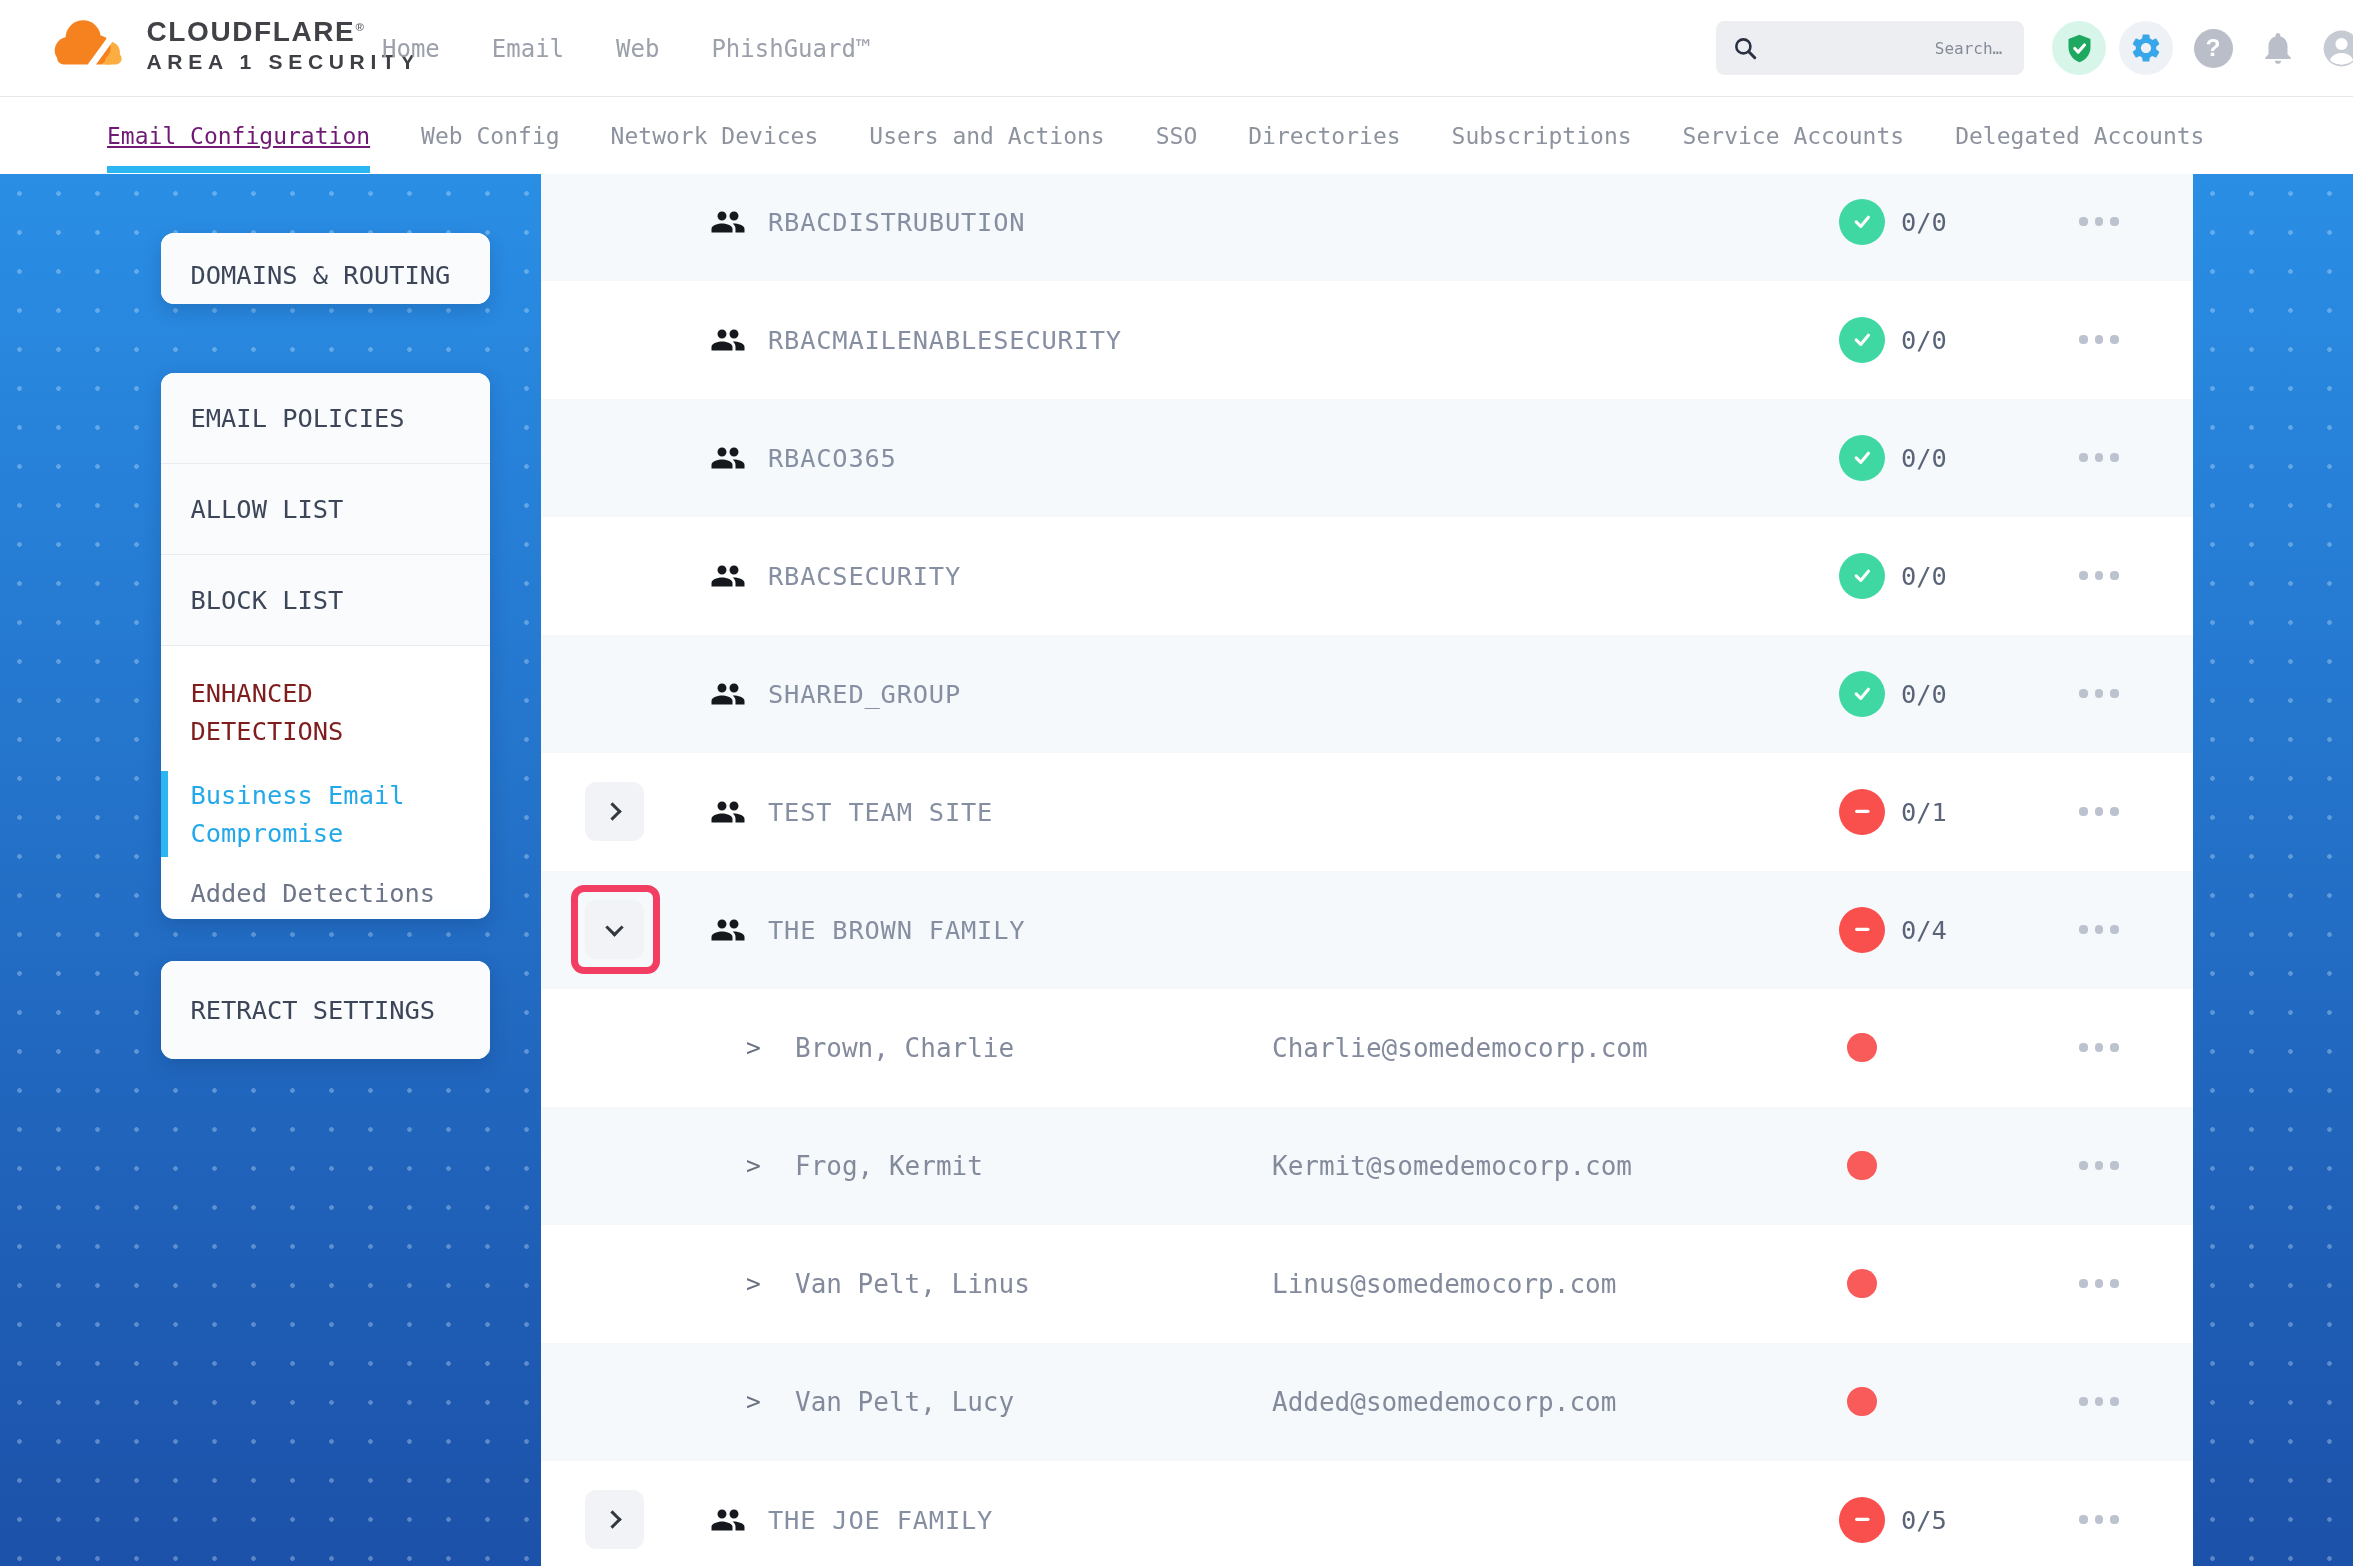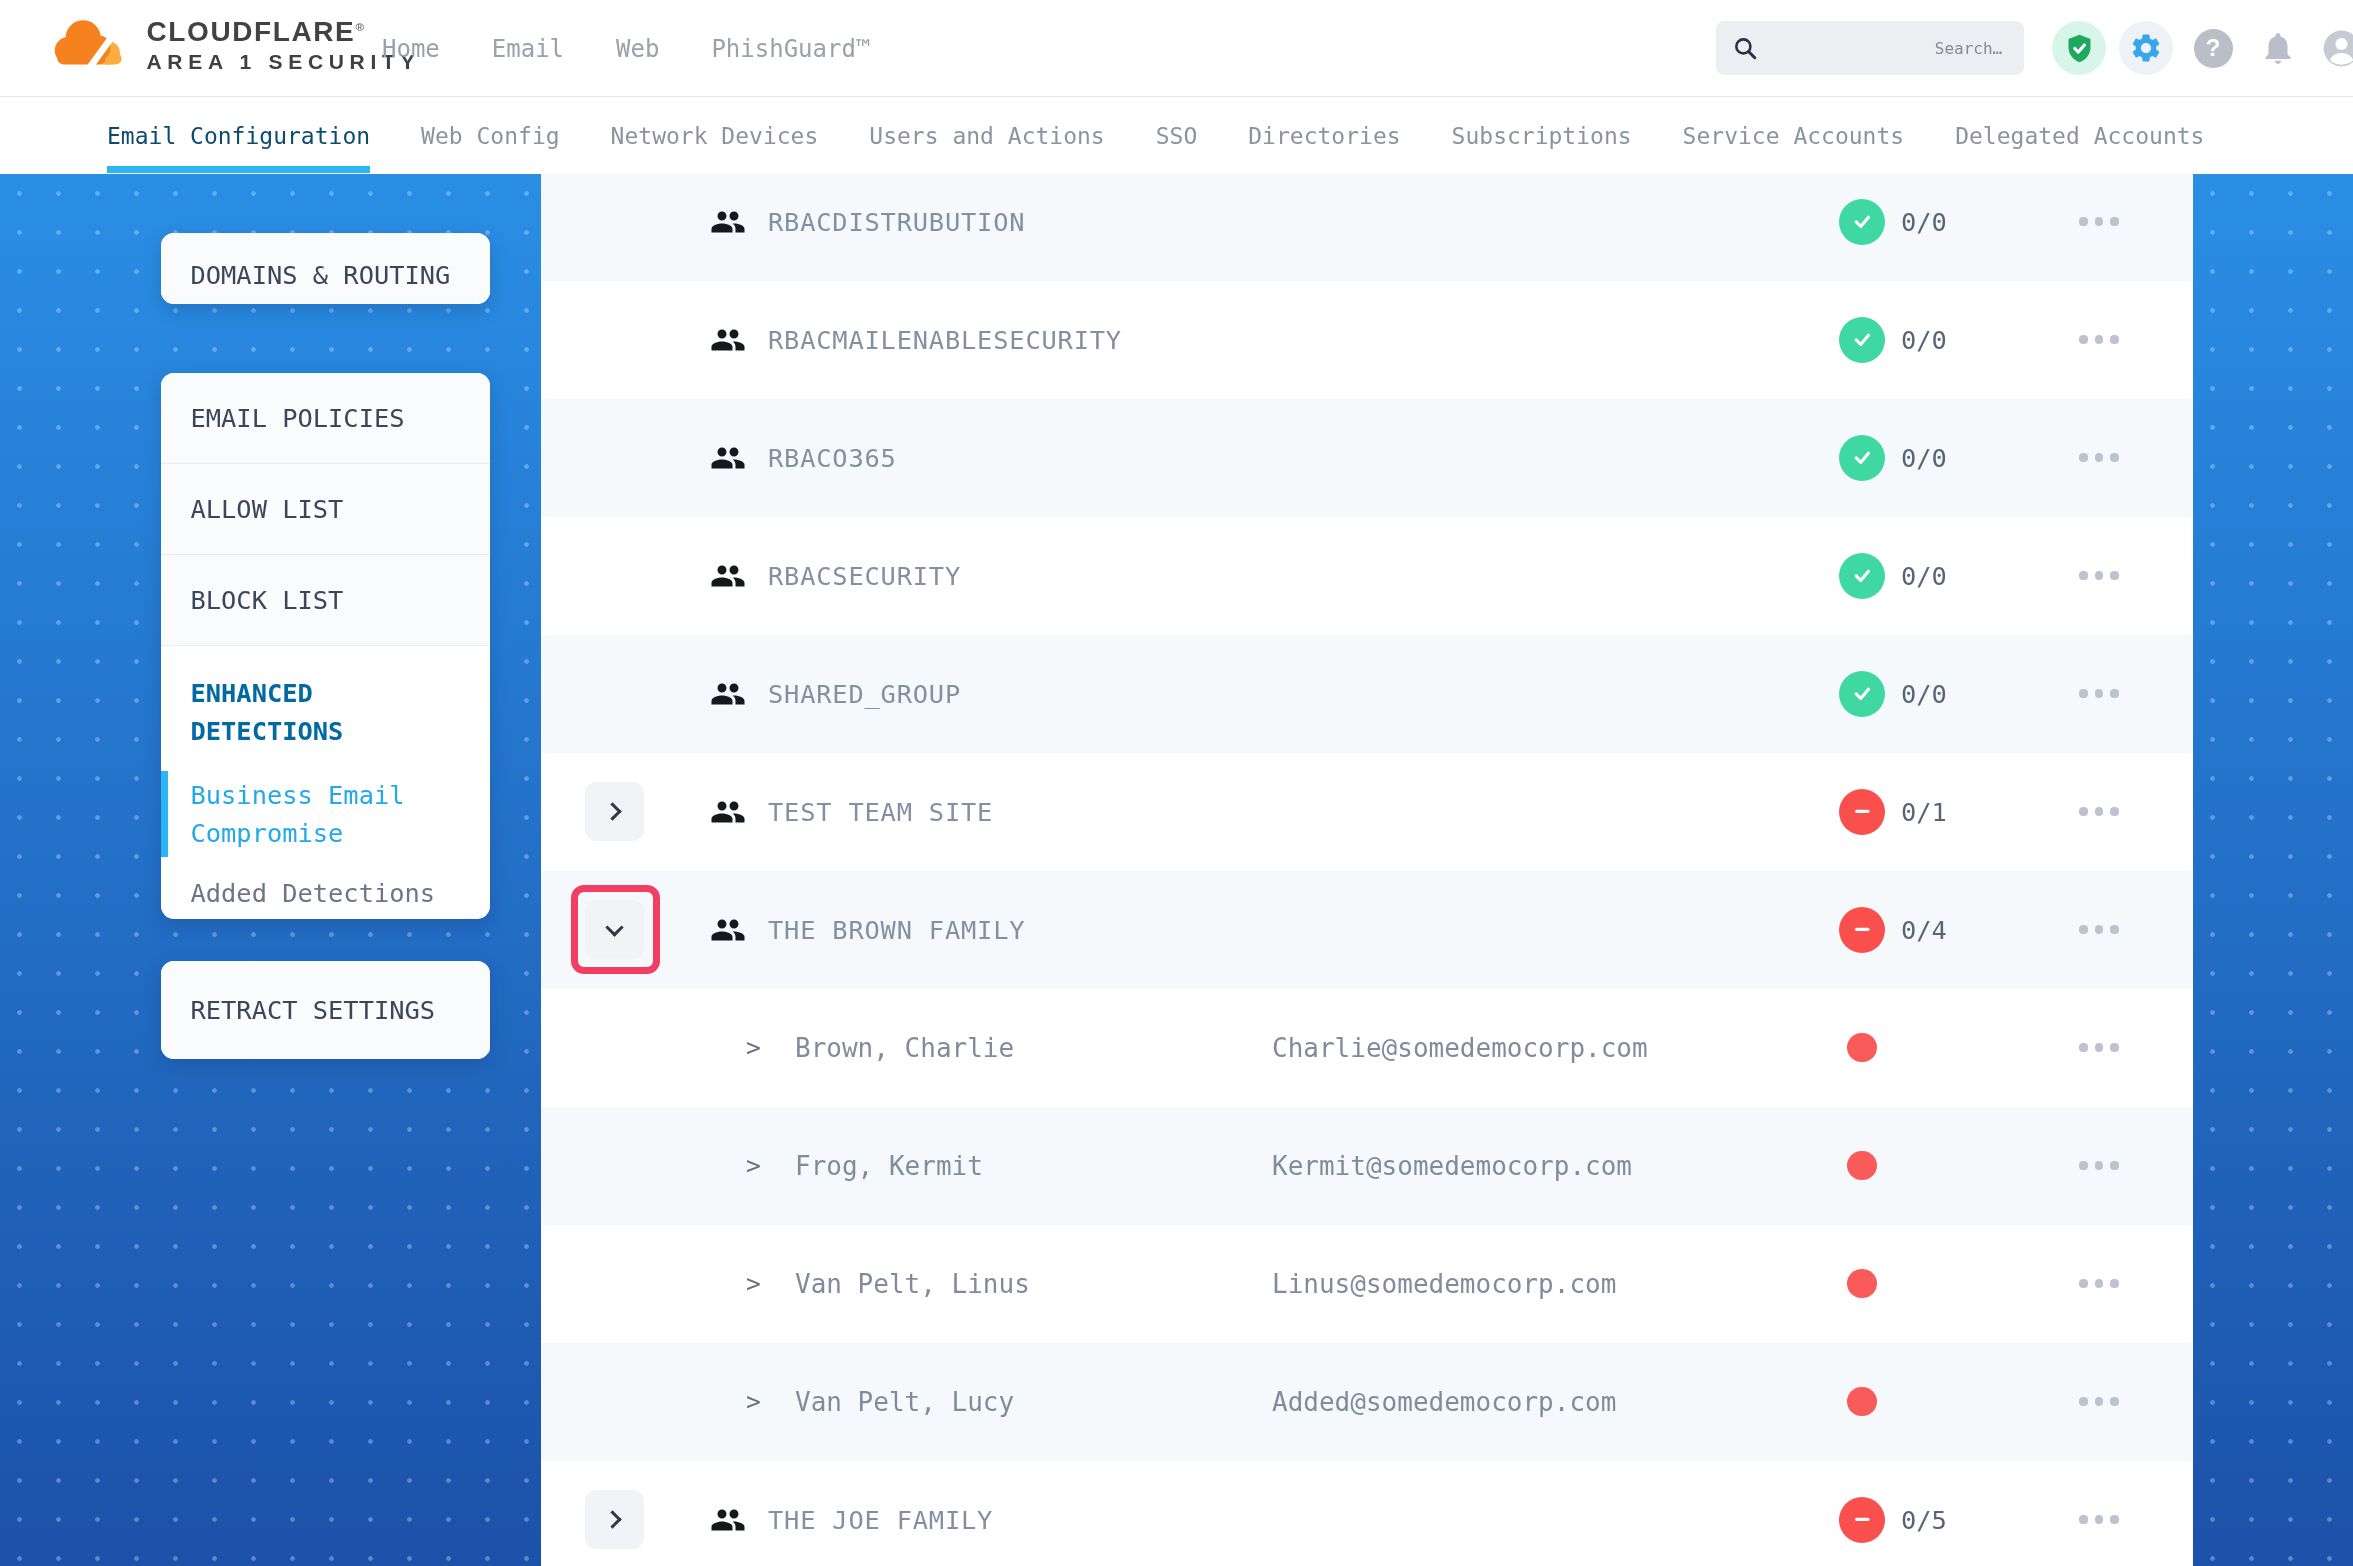--- a/index.html
+++ b/index.html
@@ -25,37 +25,37 @@
   .ic-shield { left:2052px; background:#D7F6E9; }
   .ic-gear { left:2119px; background:#EEF1F5; }
   .ic-help { left:2186px; }
   .ic-bell { left:2251px; }
   .ic-user { left:2314px; }
   .help-circle { width:39px; height:39px; border-radius:50%; background:#B9BEC9; color:#fff; font-family:"Liberation Sans", sans-serif; font-weight:bold; font-size:24.6px; display:flex; align-items:center; justify-content:center; }
 
   
   .subnav { position:absolute; left:0; top:98px; width:2354px; height:75px; background:#fff; display:flex; align-items:stretch; padding-left:107px; gap:51px; z-index:25; }
   .tab { position:relative; display:flex; align-items:center; font-size:23px; color:#8D939E; cursor:pointer; white-space:nowrap; }
-  .tab.active { color:#0c4a6e; }
+  .tab.active { color:#701a75;text-decoration:underline; }
   .tab.active::after { content:''; position:absolute; left:0; right:0; bottom:0; height:7.4px; background:#2BB5F2; }
 
   
   .bluebg { background-image: radial-gradient(circle, rgba(220,240,255,0.33) 2px, rgba(255,255,255,0) 2.6px), linear-gradient(180deg, #2A8EE5 0%, #1C51A9 100%); background-size: 39px 39px, 100% 100%; }
   .sidebar { position:absolute; left:0; top:174px; width:541px; bottom:0; z-index:10; }
   .right-strip { position:absolute; left:2193px; top:174px; width:161px; bottom:0; z-index:10; }
 
   
   .card { position:absolute; left:161px; width:329px; background:#FDFEFF; border-radius:13px; box-shadow:0 6.6px 18px rgba(15,45,95,0.22); font-size:25.4px; color:#3D4659; overflow:hidden; }
   .card-row { display:flex; align-items:center; padding-left:29.5px; cursor:pointer; }
   .card1 { top:59px; height:71px; }
   .card1 .card-row { height:84px; background:#F9FBFD; }
   .card2 { top:199px; height:546px; }
   .sec { height:91px; background:#F9FBFC; border-bottom:1.6px solid #E8ECEF; }
   .enh-wrap { padding:28px 24.6px 0 29.5px; background:#fff; }
-  .enh { color:#0369a1; line-height:38px; cursor:pointer;font-weight:bold; }
+  .enh { color:#7f1d1d; line-height:38px; cursor:pointer; }
   .bec { position:relative; color:#23A9E9; line-height:38px; margin-top:26px; cursor:pointer; }
   .bec::before { content:''; position:absolute; left:-29.5px; top:-4.9px; bottom:-4.9px; width:7.4px; background:#2BB5F2; }
   .added { color:#6D7588; margin-top:26px; cursor:pointer; }
   .card3 { top:787px; height:98px; }
   .card3 .card-row { height:98px; background:#F9FBFD; }
 
   
   .content { position:absolute; left:541px; top:174px; width:1652px; bottom:0; background:#fff; overflow:hidden; z-index:5; }
   .rows { margin-top:-11.5px; }
   .row { position:relative; height:118px; background:#fff; }

